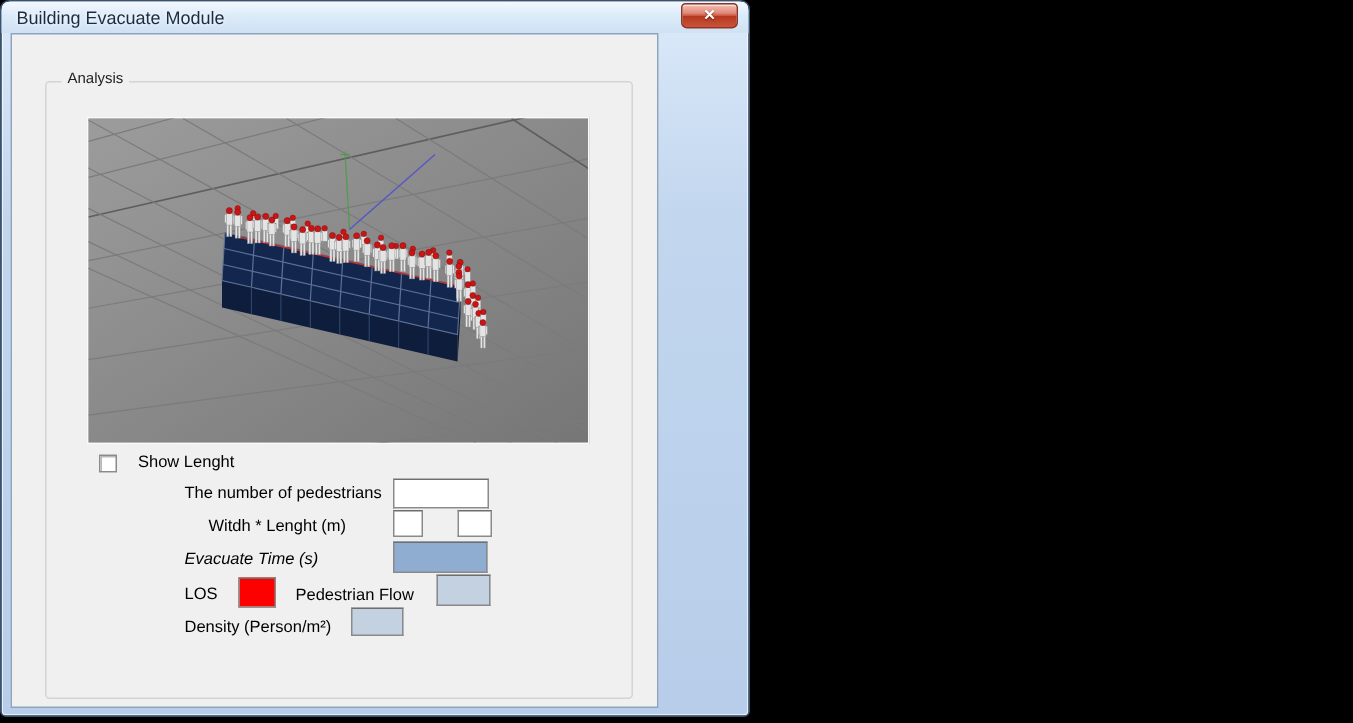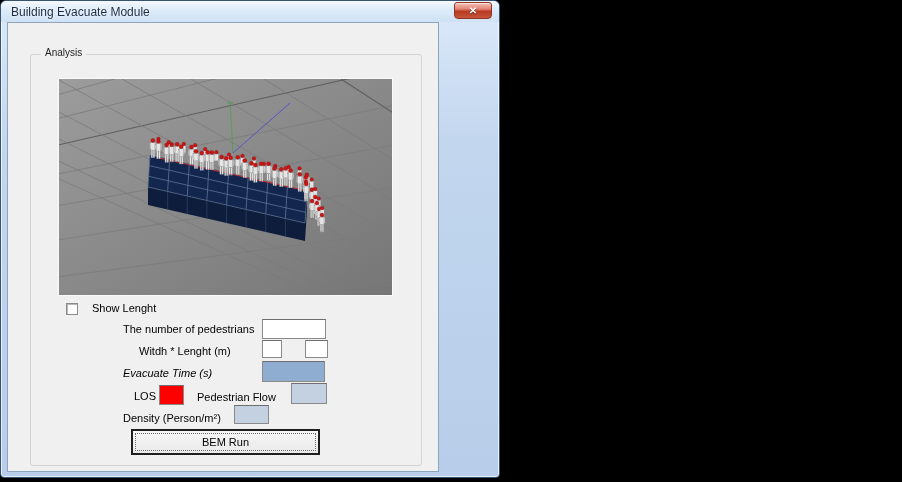--- a/index.html
+++ b/index.html
@@ -528,26 +528,23 @@
       <span class="flabel" style="left:115px; top:300px;">The number of pedestrians</span>
       <input class="tbox" style="left: 254px; top: 296px; width: 64px; height: 20px;" value="">
 
       <span class="flabel" style="left:115px; top:322px;margin-left:16px;">Witdh * Lenght (m)</span>
       <input class="tbox" style="left: 254px; top: 317px; width: 20px; height: 18px;" value="">
       <input class="tbox" style="left: 297px; top: 317px; width: 23px; height: 18px;" value="">
 
       <span class="flabel" style="left:115px; top:344px;font-style:italic;">Evacuate Time (s)</span>
       <div class="cbox" style="left: 254px; top: 338px; width: 63px; height: 21px; background-color: rgb(143, 173, 208);"></div>
 
-      <span class="flabel" style="left:126px; top:367px;">LOS</span>
+      <span class="flabel" style="left:115px; top:367px;">LOS</span>
       <div class="cbox" style="left: 151px; top: 362px; width: 25px; height: 20px; background-color: rgb(253, 0, 0);"></div>
       <span class="flabel" style="left:189px; top:368px;">Pedestrian Flow</span>
       <div class="cbox" style="left: 283px; top: 360px; width: 36px; height: 21px; background-color: rgb(196, 209, 224);"></div>
 
       <span class="flabel" style="left:115px; top:389px;">Density (Person/m²)</span>
       <div class="cbox" style="left: 226px; top: 382px; width: 35px; height: 19px; background-color: rgb(196, 209, 224);"></div>
 
-      <button class="run-btn">
-        <span class="focus-rect">BEM Run</span>
-      </button>
     </div>
   </div>
 </div>
 
 </body></html>

